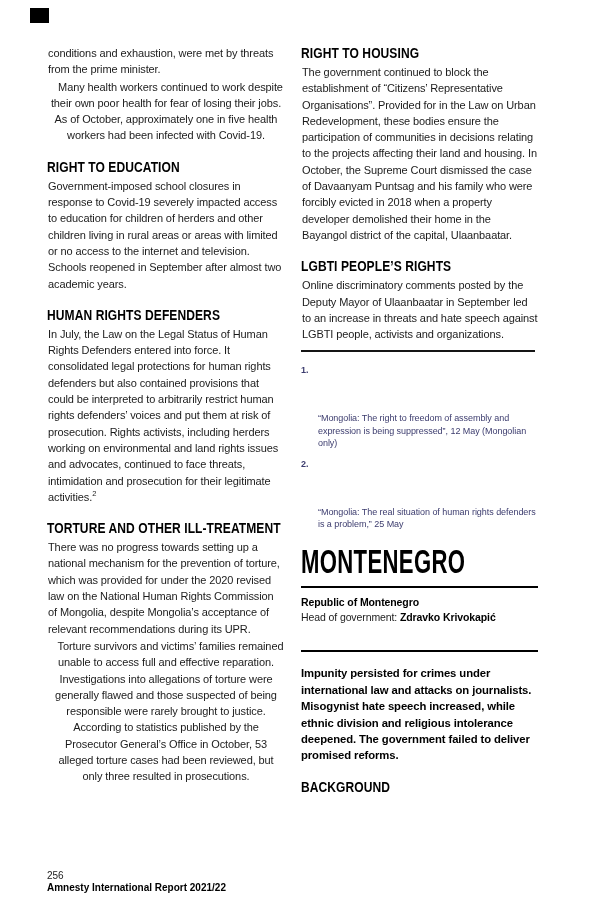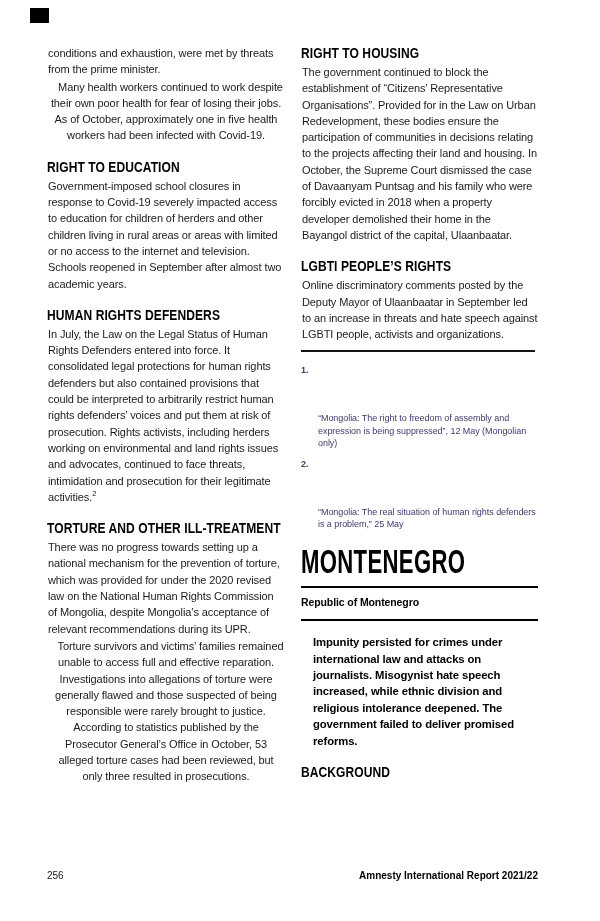--- a/index.html
+++ b/index.html
@@ -69,34 +69,34 @@
     margin: 14px 0 7px 0;
     font-size: 33px; line-height: 34px;
     font-weight: 700; color: #000;
     white-space: nowrap;
     transform: scaleX(0.67); transform-origin: left center;
     letter-spacing: 0.5px;
   }
   .rule { height: 0; border-top: 2.5px solid #000; width: 237px; }
   .rule.lower { border-top-width: 2px; }
 
-  .country-info { padding: 7px 0 9px 0; font-size: 10.5px; line-height: 15.2px; letter-spacing: -0.1px; }
+  .country-info { padding: 7px 0 25px 0; font-size: 10.5px; line-height: 15.2px; letter-spacing: -0.1px; }
   .ci-line.bold, .ci-line b { font-weight: 700; color: #000; }
 
   .summary {
-    margin: 13px 0 0 12px;
+    margin: 13px 0 0 0;
     font-size: 11.3px; line-height: 16.4px;
     font-weight: 700; color: #000;
     letter-spacing: -0.1px;
   }
 
   .footer {
     position: absolute; left: 47px; right: 62px; top: 870px;
     display: flex; justify-content: space-between; align-items: baseline;
-    font-size: 10px; line-height: 12px;
+    font-size: 10px; line-height: 12px; flex-direction: column;
   }
   .page-num { font-weight: 400; color: #1b1b1b; }
   .report-title { font-weight: 700; color: #000; }
 </style>
 </head>
 <body>
 
 <div class="page">
 
   <div class="corner-tab"></div>
@@ -136,20 +136,21 @@
           <span class="fn-num">2.</span>
           <span class="fn-text">“Mongolia: The real situation of human rights defenders is a problem,” 25 May</span>
         </div>
       </div>
 
       <h1 class="country-title">MONTENEGRO</h1>
       <div class="rule"></div>
 
       <div class="country-info">
         <div class="ci-line bold">Republic of Montenegro</div>
+        <div class="ci-line"><span>Head of government: </span><b>Zdravko Krivokapić</b></div>
       </div>
       <div class="rule lower"></div>
 
       <p class="summary">Impunity persisted for crimes under international law and attacks on journalists. Misogynist hate speech increased, while ethnic division and religious intolerance deepened. The government failed to deliver promised reforms.</p>
 
       <h2 class="sec">BACKGROUND</h2>
     </section>
 
   </main>
 

